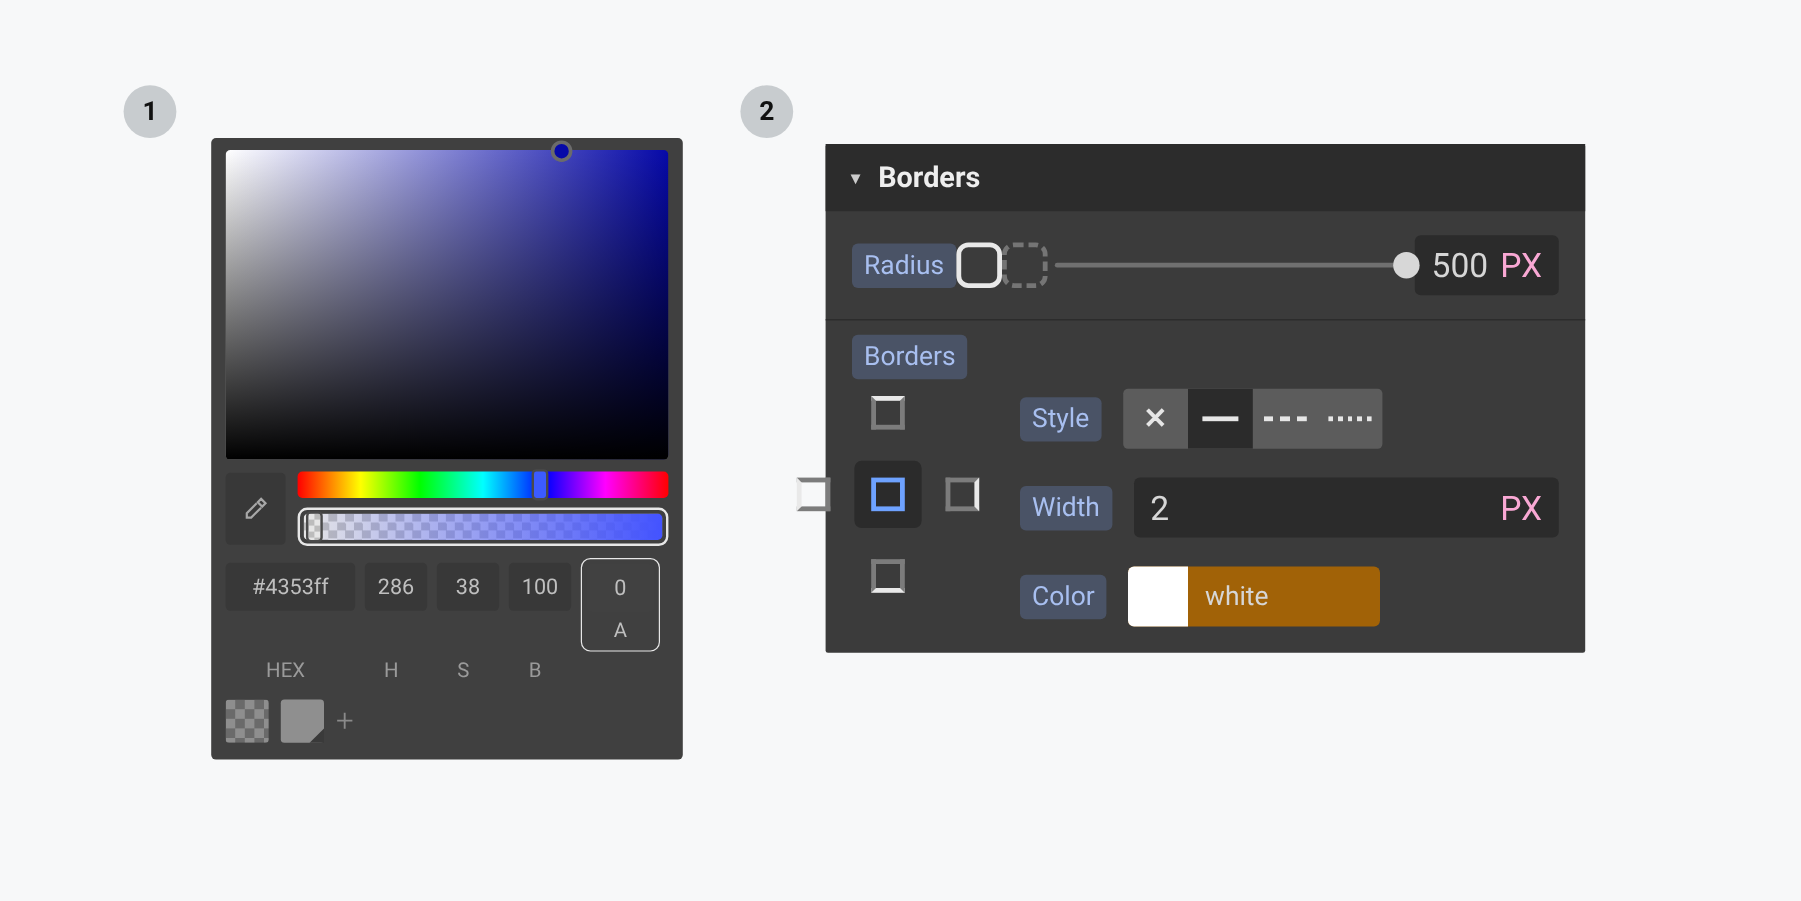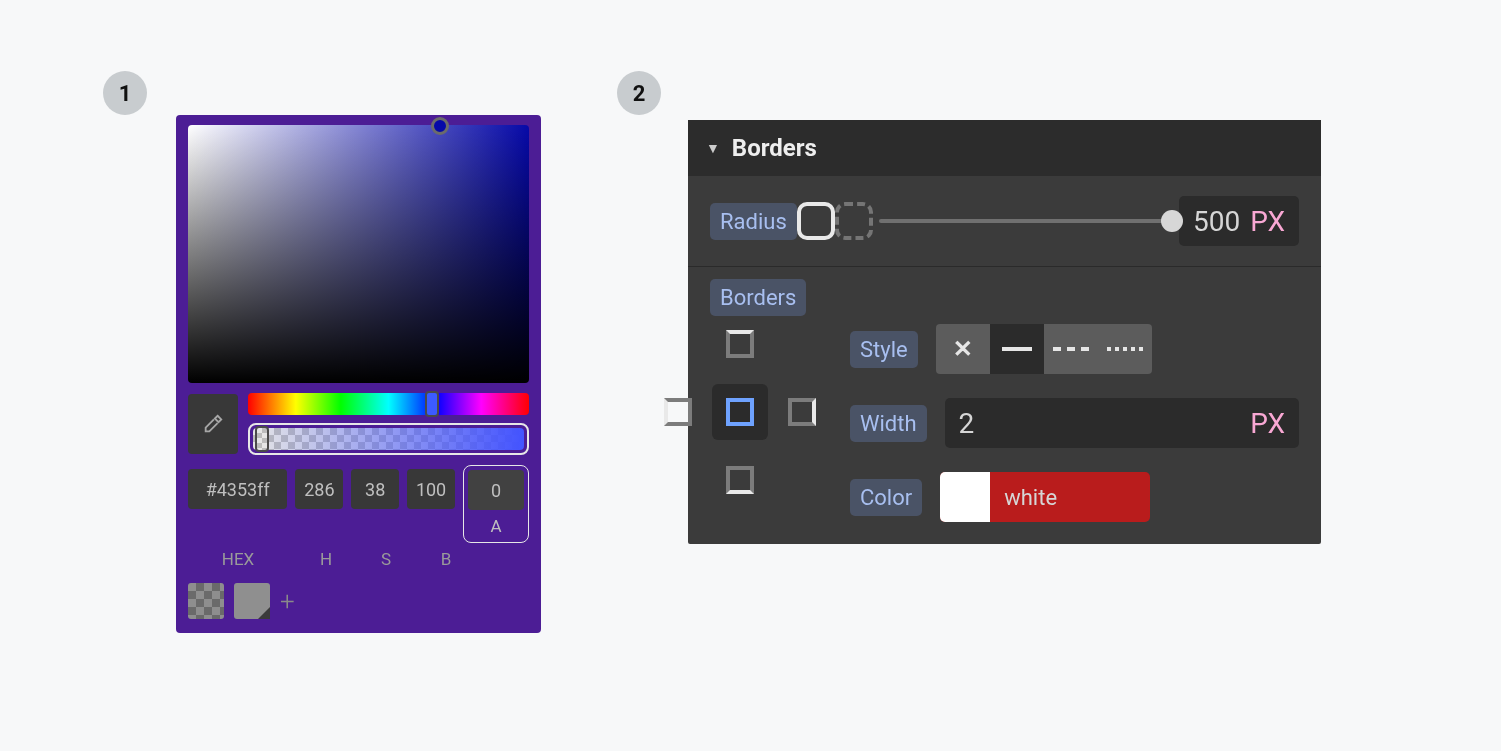--- a/index.html
+++ b/index.html
@@ -15,22 +15,22 @@
     font-weight: 700;
     display: flex; align-items: center; justify-content: center;
   }
   #badge-1 { left: 103px; top: 71px; }
   #badge-2 { left: 617px; top: 71px; }
 
   
   #color-panel {
     position: absolute;
     left: 176px; top: 115px;
-    width: 365px;
-    background: #4c1d95;
+    width: 393px;
+    background: #404040;
     border-radius: 4px;
     padding: 0 0 8px 0;
     color: #c7c7c7;
   }
   .sv-field {
     position: relative;
     margin: 10px 12px 10px 12px;
     height: 258px;
     border-radius: 4px;
     background:
@@ -260,21 +260,21 @@
   }
   .dot-line {
     width:36px; height:4px;
     background:
       repeating-linear-gradient(to right,#e6e6e6 0 4px, transparent 4px 8px);
   }
   .x-mark { font-size:24px; font-weight:700; }
 
   .color-input {
     display:flex; align-items:center;
-    background:#b91c1c;
+    background:#a16207;
     height:50px;
     border-radius:5px;
     padding:0 14px 0 0;
     gap:14px;
     min-width:210px;
     font-size:22px;
   }
   .color-chip {
     width:50px; height:50px;
     background:#ffffff;

